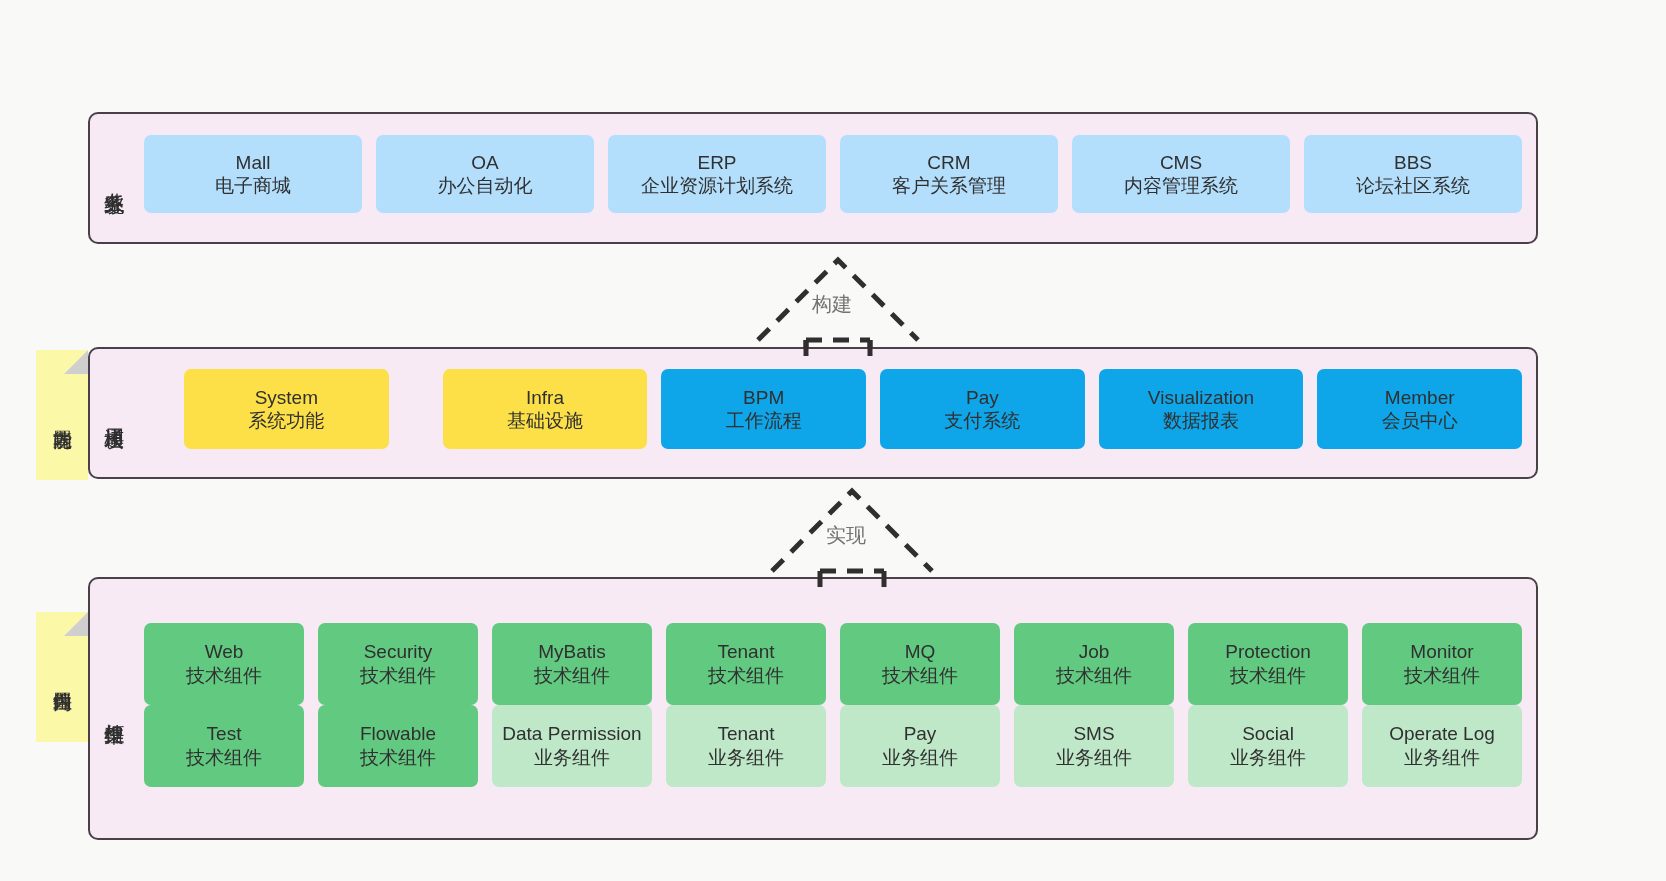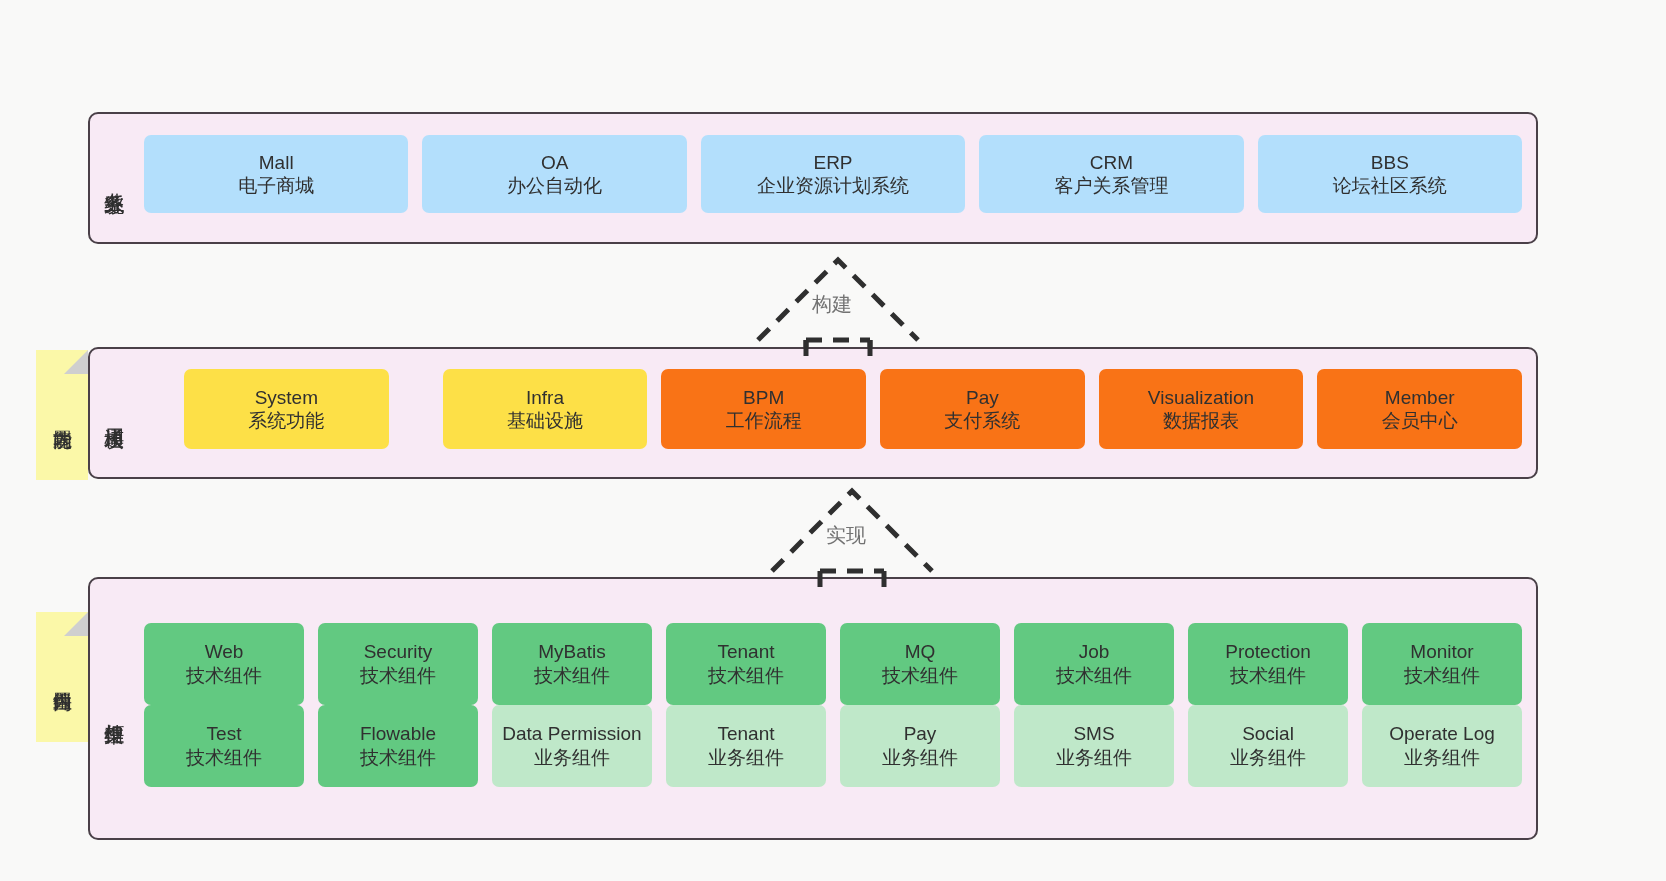--- a/index.html
+++ b/index.html
@@ -81,21 +81,21 @@
     font-size: 19px;
     color: #303030;
     word-break: break-word;
   }
   .node .cn {
     font-size: 19px;
     color: #303030;
   }
   .node.blue   { background: #b3dffc; }
   .node.red    { background: #fde047; margin-left: 40px; }
-  .node.pink   { background: #f97316; }
+  .node.pink   { background: #0ea5e9; }
   .node.green  { background: #62c981; }
   .node.lgreen { background: #bfe8c9; }
 
   
   #layer-business  { left: 88px;  top: 112px; width: 1450px; height: 132px; }
   #layer-common    { left: 88px;  top: 347px; width: 1450px; height: 132px; }
   #layer-framework { left: 88px;  top: 577px; width: 1450px; height: 263px; }
 
   #layer-business  .layer-body { padding-top: 0; }
   #layer-framework .layer-body { gap: 0; }
@@ -169,20 +169,24 @@
           <span class="en">OA</span>
           <span class="cn">办公自动化</span>
         </div>
         <div class="node blue">
           <span class="en">ERP</span>
           <span class="cn">企业资源计划系统</span>
         </div>
         <div class="node blue">
           <span class="en">CRM</span>
           <span class="cn">客户关系管理</span>
+        </div>
+        <div class="node blue">
+          <span class="en">CMS</span>
+          <span class="cn">内容管理系统</span>
         </div>
         <div class="node blue">
           <span class="en">BBS</span>
           <span class="cn">论坛社区系统</span>
         </div>
       </div>
     </div>
   </div>
 
   <svg class="arrow" id="arrow-build" viewBox="0 0 180 95">

